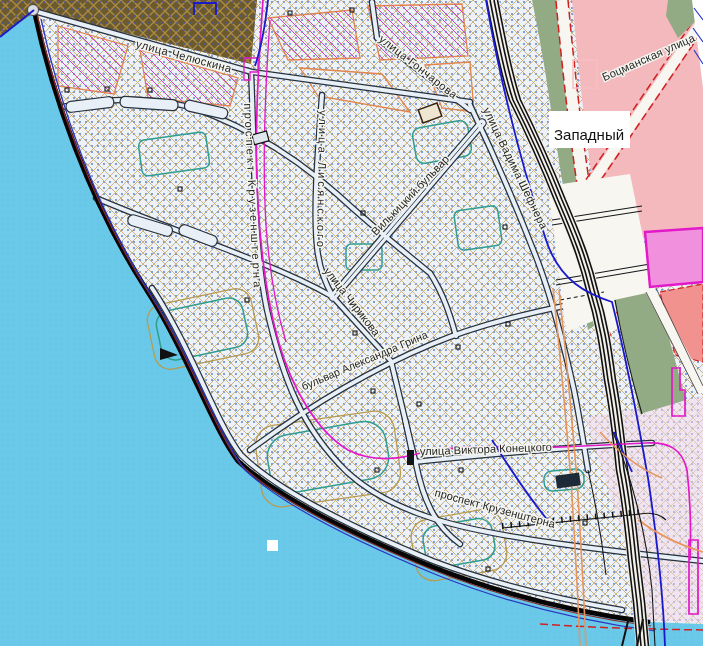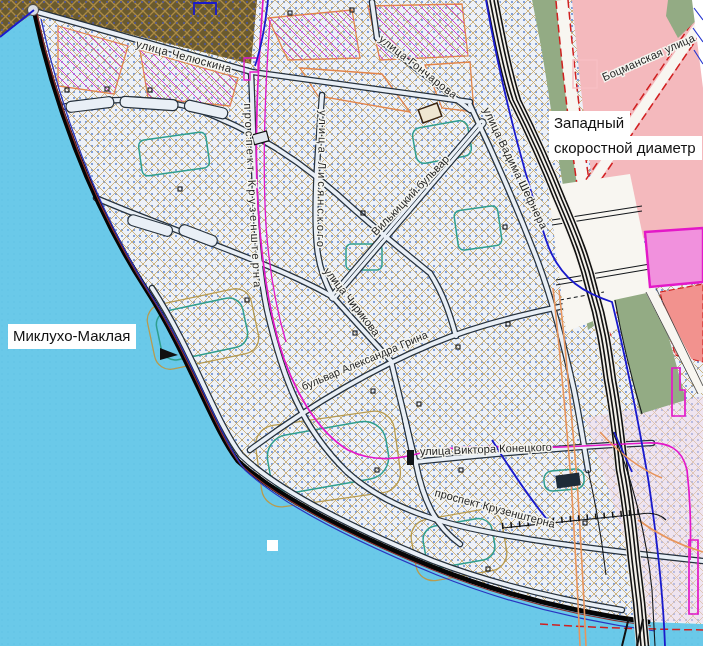--- a/index.html
+++ b/index.html
@@ -41,21 +41,21 @@
   .s-bluel{stroke:var(--line_blue,#1A1ACC);stroke-width:1.8;fill:none}
   .s-teal{stroke:var(--line_teal,#2F9E8F);stroke-width:1.5;fill:none}
   .s-orng{stroke:var(--line_orange,#E8955C);stroke-width:1.6;fill:none}
   .s-reddash{stroke:var(--line_red,#D02020);stroke-width:1.5;fill:none;stroke-dasharray:8 4}
   .s-khaki{stroke:#B89B4E;stroke-width:1.3;fill:none}
   .s-thin{stroke:#14181C;stroke-width:1.1;fill:none}
   .marker{fill:none;stroke:#1A1A1A;stroke-width:1.1}
   .lbl{font-family:"Liberation Sans",sans-serif;font-size:11.2px;fill:var(--label_ink,#1F1F1F);
        stroke:#F5F5F0;stroke-width:2.8;paint-order:stroke;text-anchor:middle;font-weight:500}
   .callout{position:absolute;color:#111;font:15px/1.3 "Liberation Sans",sans-serif;white-space:nowrap}
-  .callout span{display:block;width:fit-content;background:var(--callout_bg,#FFF);padding:2px 6px 3px 5px}
+  .callout span{display:block;width:fit-content;background:var(--callout_bg,#FFF);padding:14px 6px 3px 5px}
 </style>
 </head>
 <body>
 
 <div class="stage">
 <svg width="703" height="646" viewBox="0 0 703 646">
   <defs>
     <path id="landShape" d="M0,0 L703,0 L703,624 L648,622 C572,612 498,593 430,566 C340,529 272,493 238,461 C212,427 188,354 146,289 C88,199 52,94 34,10 L0,36 Z"></path>
     <pattern id="dotsWater" width="6" height="6" patternUnits="userSpaceOnUse">
           <circle cx="2" cy="2" r="0.8" class="p-wdot"></circle>
@@ -274,19 +274,17 @@
     <text class="lbl" transform="translate(349,304) rotate(52)">улица Чирикова</text>
     <text class="lbl" transform="translate(366,364) rotate(-23)" style="font-size:10.8px">бульвар Александра Грина</text>
     <text class="lbl" transform="translate(486,453) rotate(-2)">улица Виктора Конецкого</text>
     <text class="lbl" transform="translate(494,512) rotate(15)">проспект Крузенштерна</text>
   </g>
 
   <polygon points="160,348 178,355 160,360" fill="#111"></polygon>
 </svg>
 
 <div class="callout" style="left:8px;top:324px">
-  <span>Миклухо-Маклая</span>
 </div>
 <div class="callout" style="left:549px;top:111px">
   <span>Западный</span>
-  <span>скоростной диаметр</span>
 </div>
 </div>
 
 </body></html>

